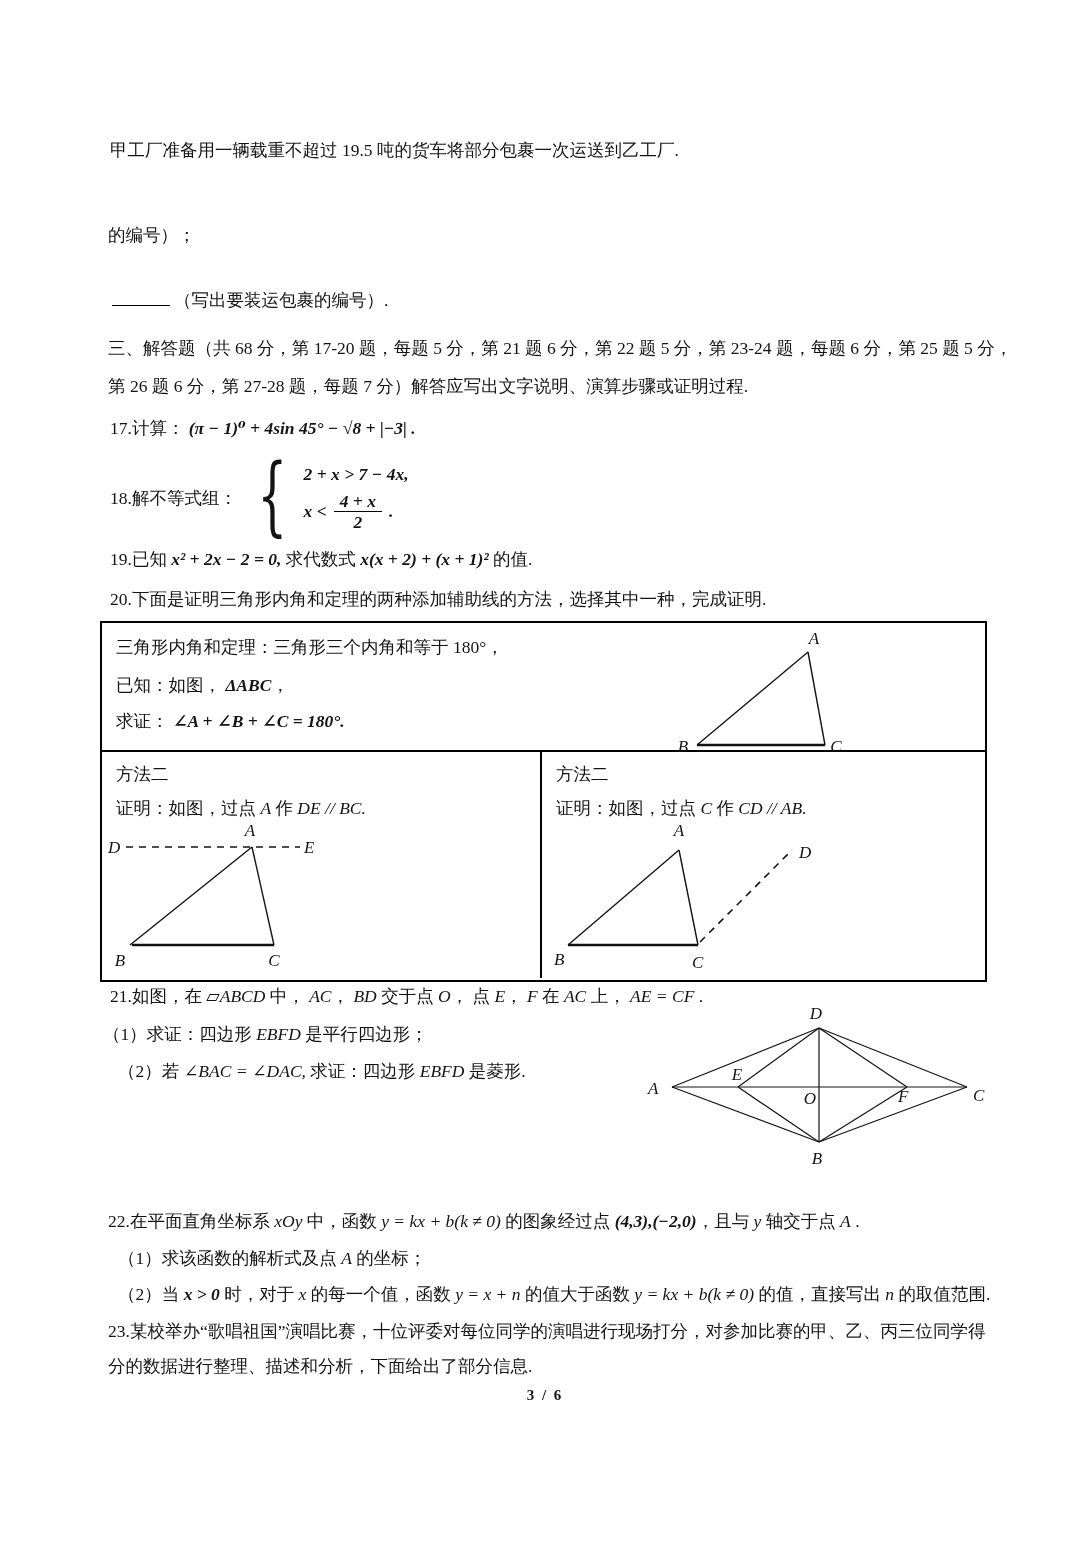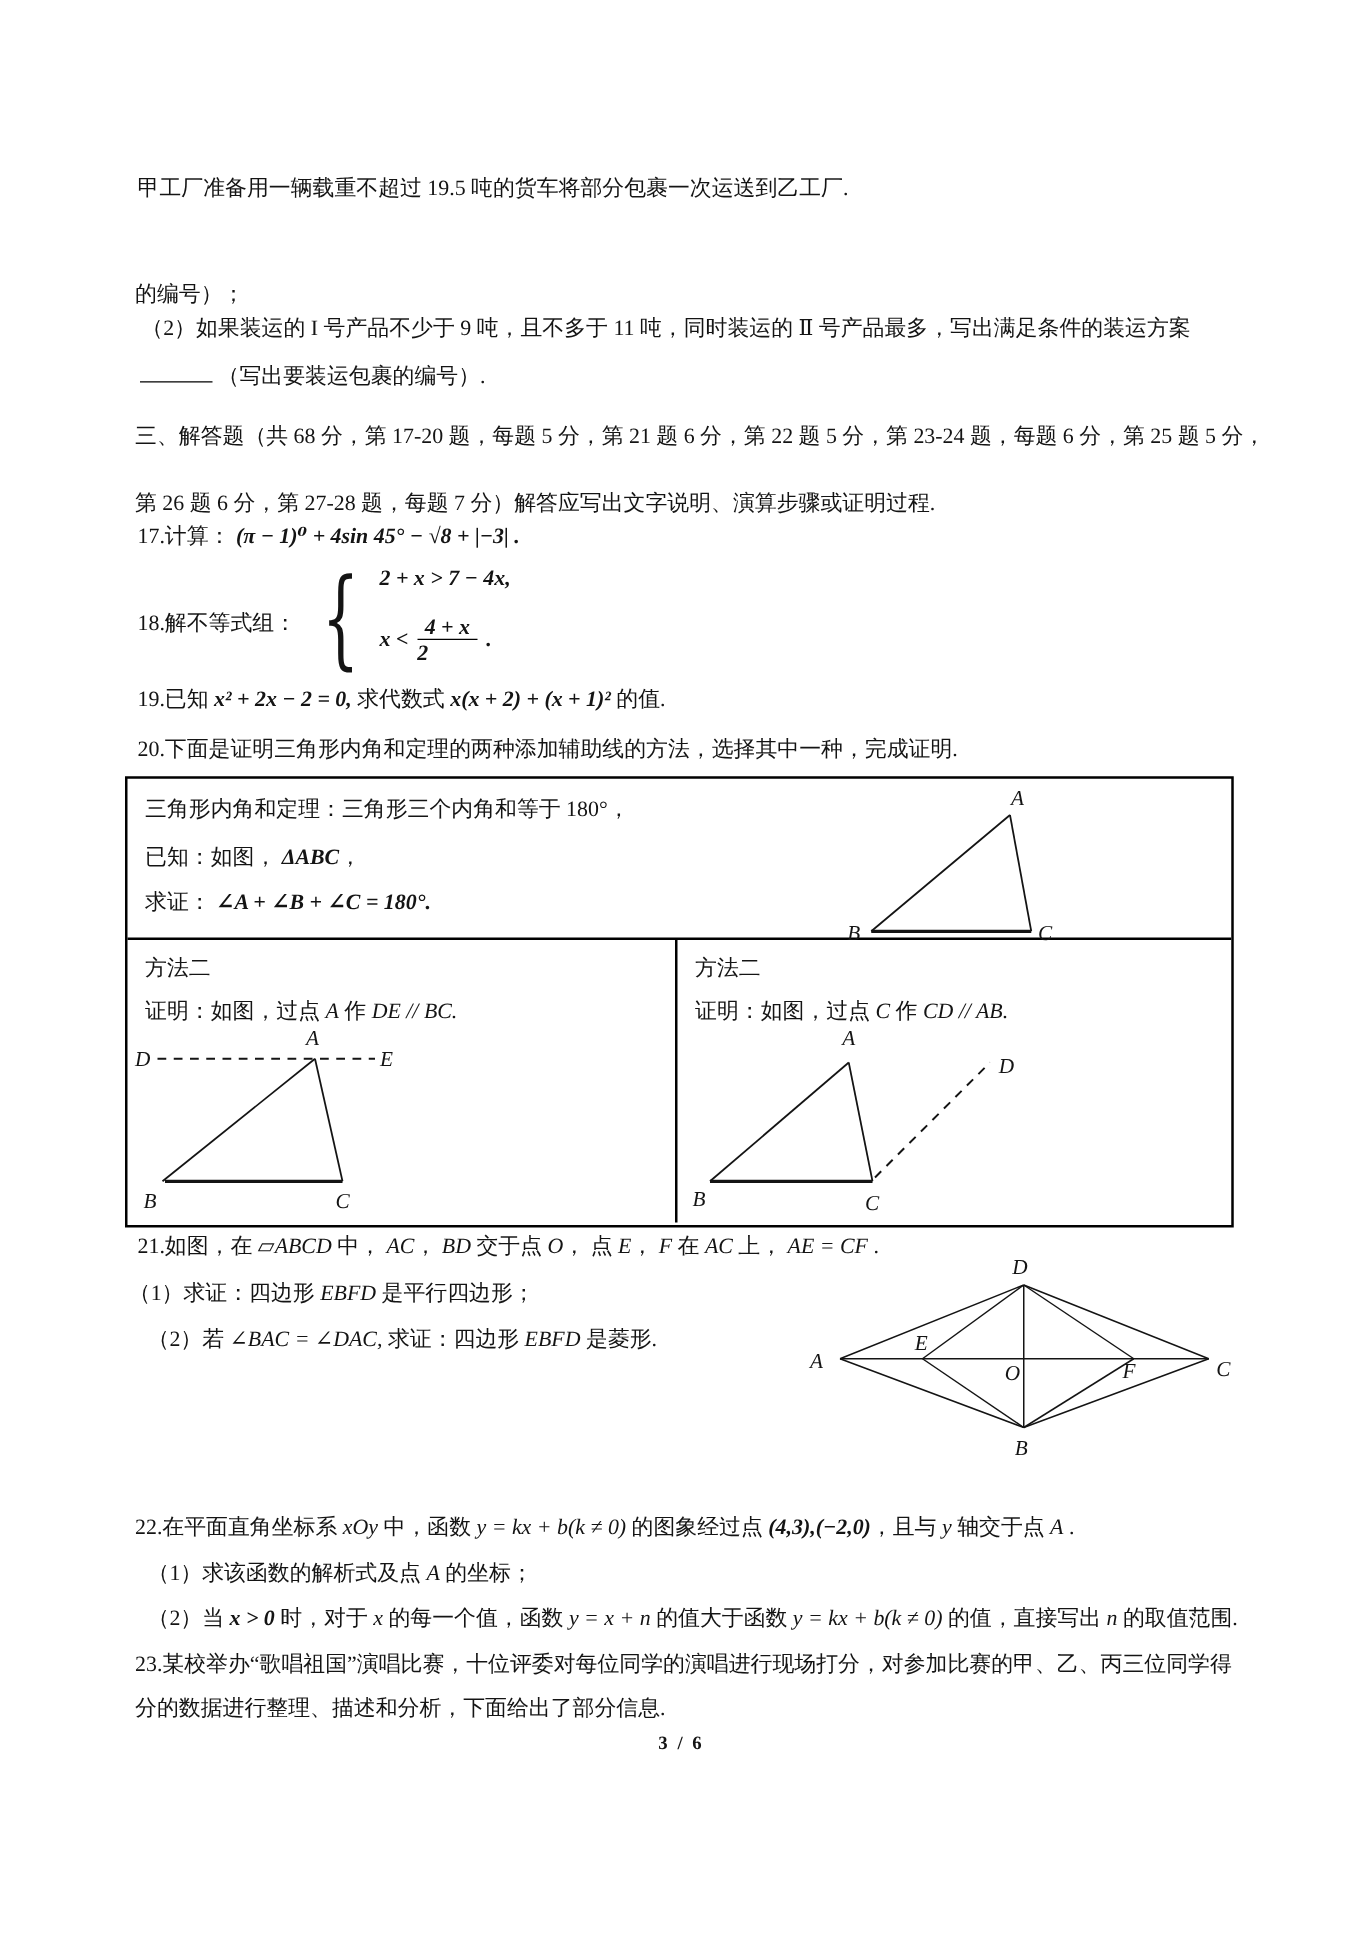--- a/index.html
+++ b/index.html
@@ -16,38 +16,37 @@
   .box-top{position:relative;height:127px;border-bottom:2px solid #000;}
   .box-bottom{position:relative;display:flex;height:226px;}
   .cell-left{position:relative;width:438px;border-right:2px solid #000;}
   .cell-right{position:relative;flex:1;}
   .brace{
     font-family:"DejaVu Serif",serif;font-size:86px;font-weight:400;line-height:1;
     transform:scaleX(.55);display:inline-block;margin:0 0 6px 8px;
   }
   .sys{display:flex;flex-direction:column;gap:6px;margin-left:4px;}
   .row2{display:flex;align-items:center;gap:4px;}
-  .frac{display:inline-flex;flex-direction:column;align-items:flex-start;margin:12px 3px;line-height:1.15;}
+  .frac{display:inline-flex;flex-direction:column;align-items:center;margin:0 3px;line-height:1.15;}
   .fnum{padding:0 6px;border-bottom:1.6px solid #000;}
   .p18wrap{display:flex;align-items:center;}
   svg text{font-family:"Liberation Serif","DejaVu Serif",serif;font-style:italic;font-size:17px;fill:#141414;}
   .footer{position:absolute;left:495px;top:1387px;width:100px;text-align:center;font-weight:bold;font-size:15px;letter-spacing:2px;}
 </style>
 </head>
 <body>
 
 <div class="page">
 
   <div class="abs" style="left:110px;top:138px;">甲工厂准备用一辆载重不超过 19.5 吨的货车将部分包裹一次运送到乙工厂.</div>
   <div class="abs" style="left:108px;top:223px;">的编号）；</div>
-  <div class="abs" style="left:113px;top:250px;">（2）如果装运的 I 号产品不少于 9 吨，且不多于 11 吨，同时装运的 Ⅱ 号产品最多，写出满足条件的装运方案</div>
   <div class="abs" style="left:108px;top:287px;"><span class="blank" style="width: 58px;"></span><span class="">（写出要装运包裹的编号）.</span></div>
 
   <div class="abs" style="left:108px;top:336px;">三、解答题（共 68 分，第 17-20 题，每题 5 分，第 21 题 6 分，第 22 题 5 分，第 23-24 题，每题 6 分，第 25 题 5 分，</div>
-  <div class="abs" style="left:108px;top:374px;margin-top:16px;">第 26 题 6 分，第 27-28 题，每题 7 分）解答应写出文字说明、演算步骤或证明过程.</div>
+  <div class="abs" style="left:108px;top:374px;">第 26 题 6 分，第 27-28 题，每题 7 分）解答应写出文字说明、演算步骤或证明过程.</div>
 
   <div class="abs" style="left:110px;top:416px;"><span class="">17.计算：  </span><span class="m bold">(π − 1)⁰ + 4sin 45° − √8 + |−3| .</span></div>
 
   <div class="abs p18wrap" style="left:110px;top:452px;">
     <span>18.解不等式组：</span>
     <span class="brace">{</span>
     <div class="sys">
       <div class="m bold">2 + x &gt; 7 − 4x,</div>
       <div class="row2">
         <span class="m bold">x &lt;</span>

